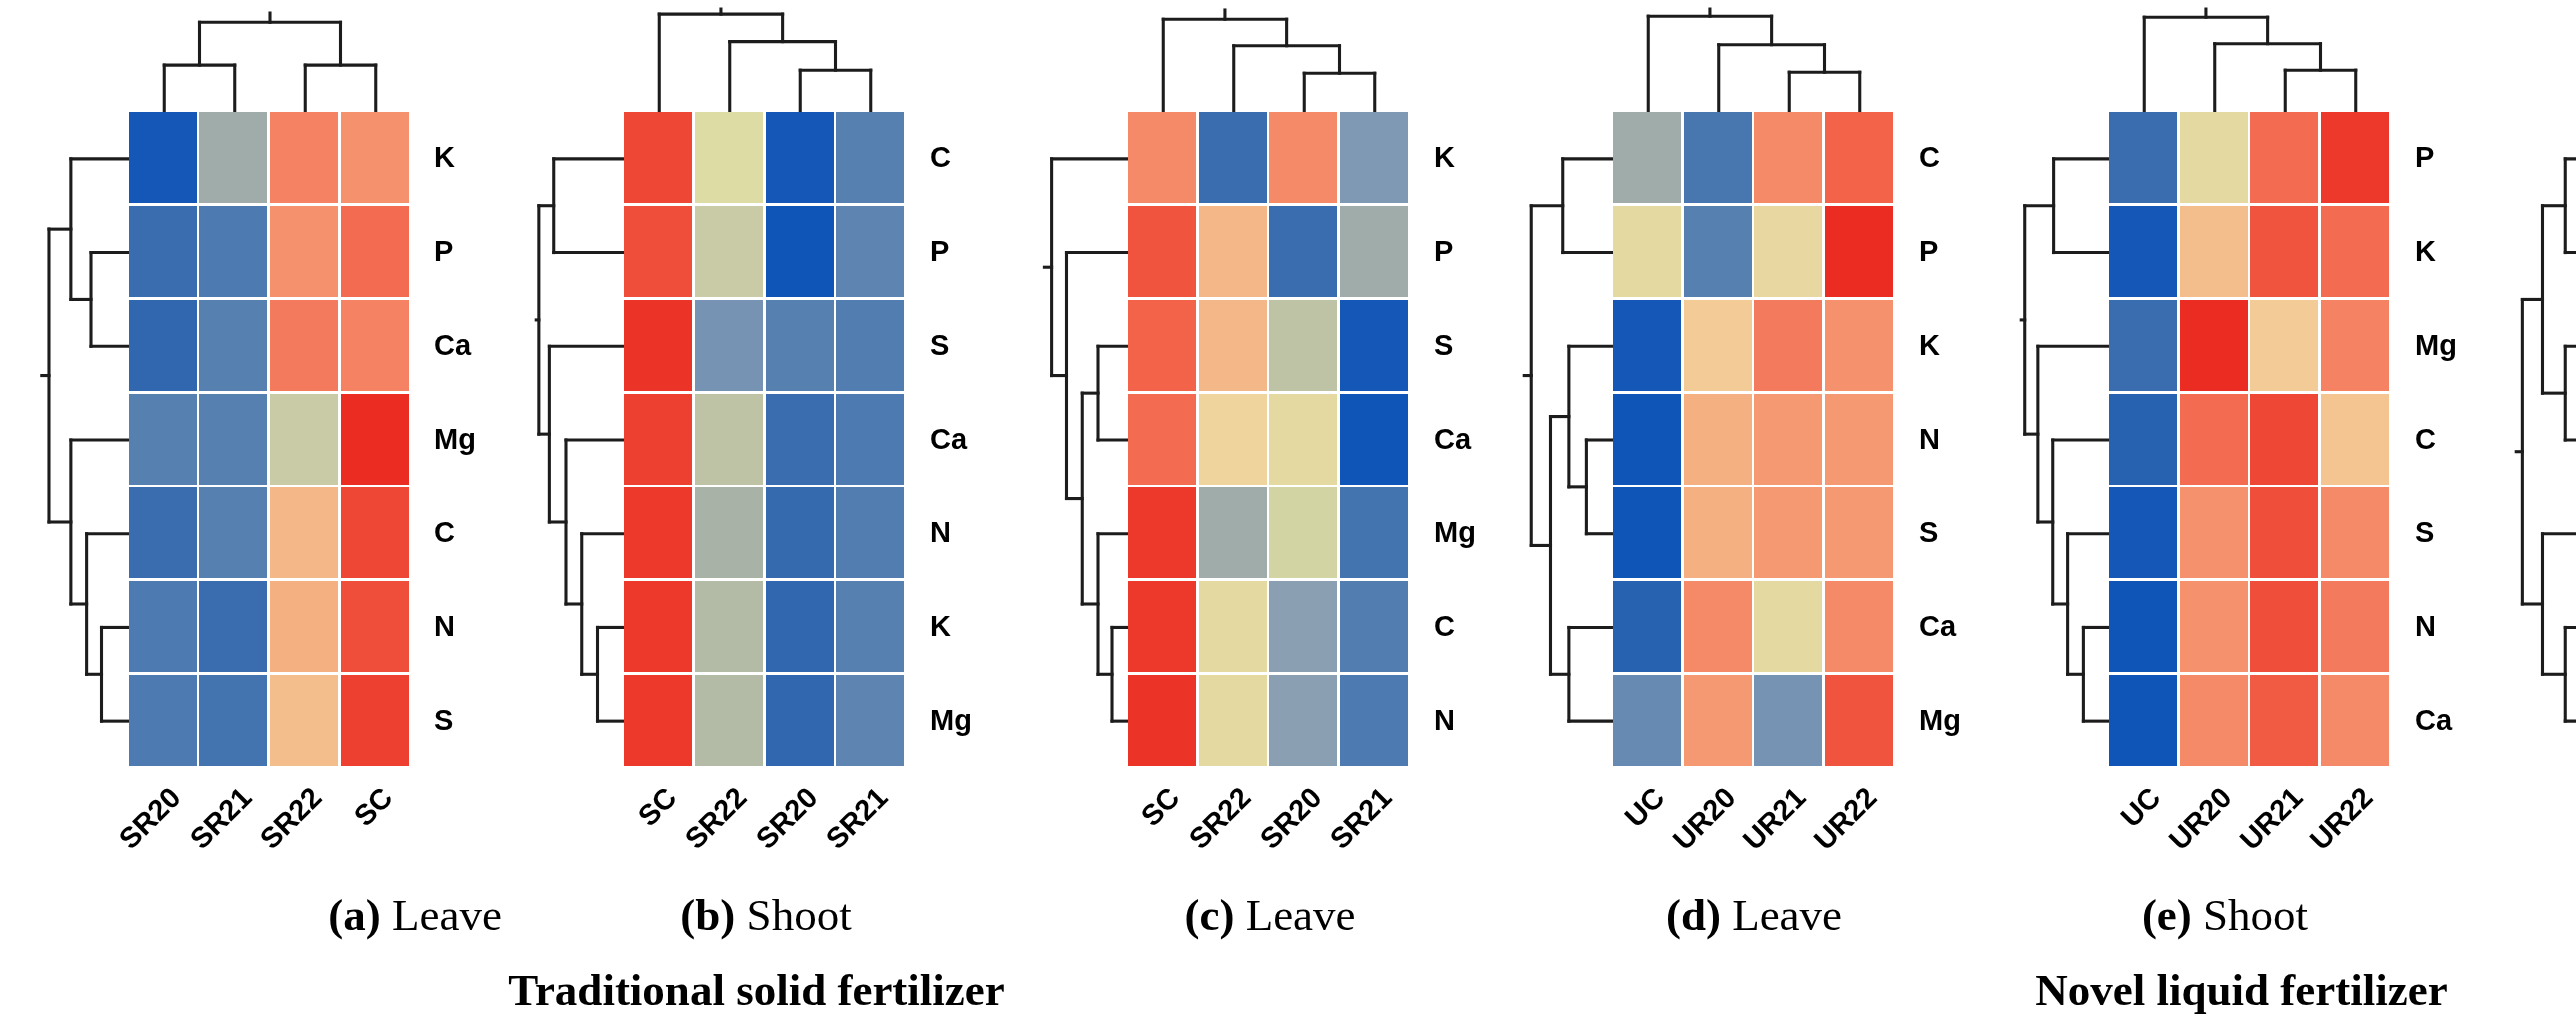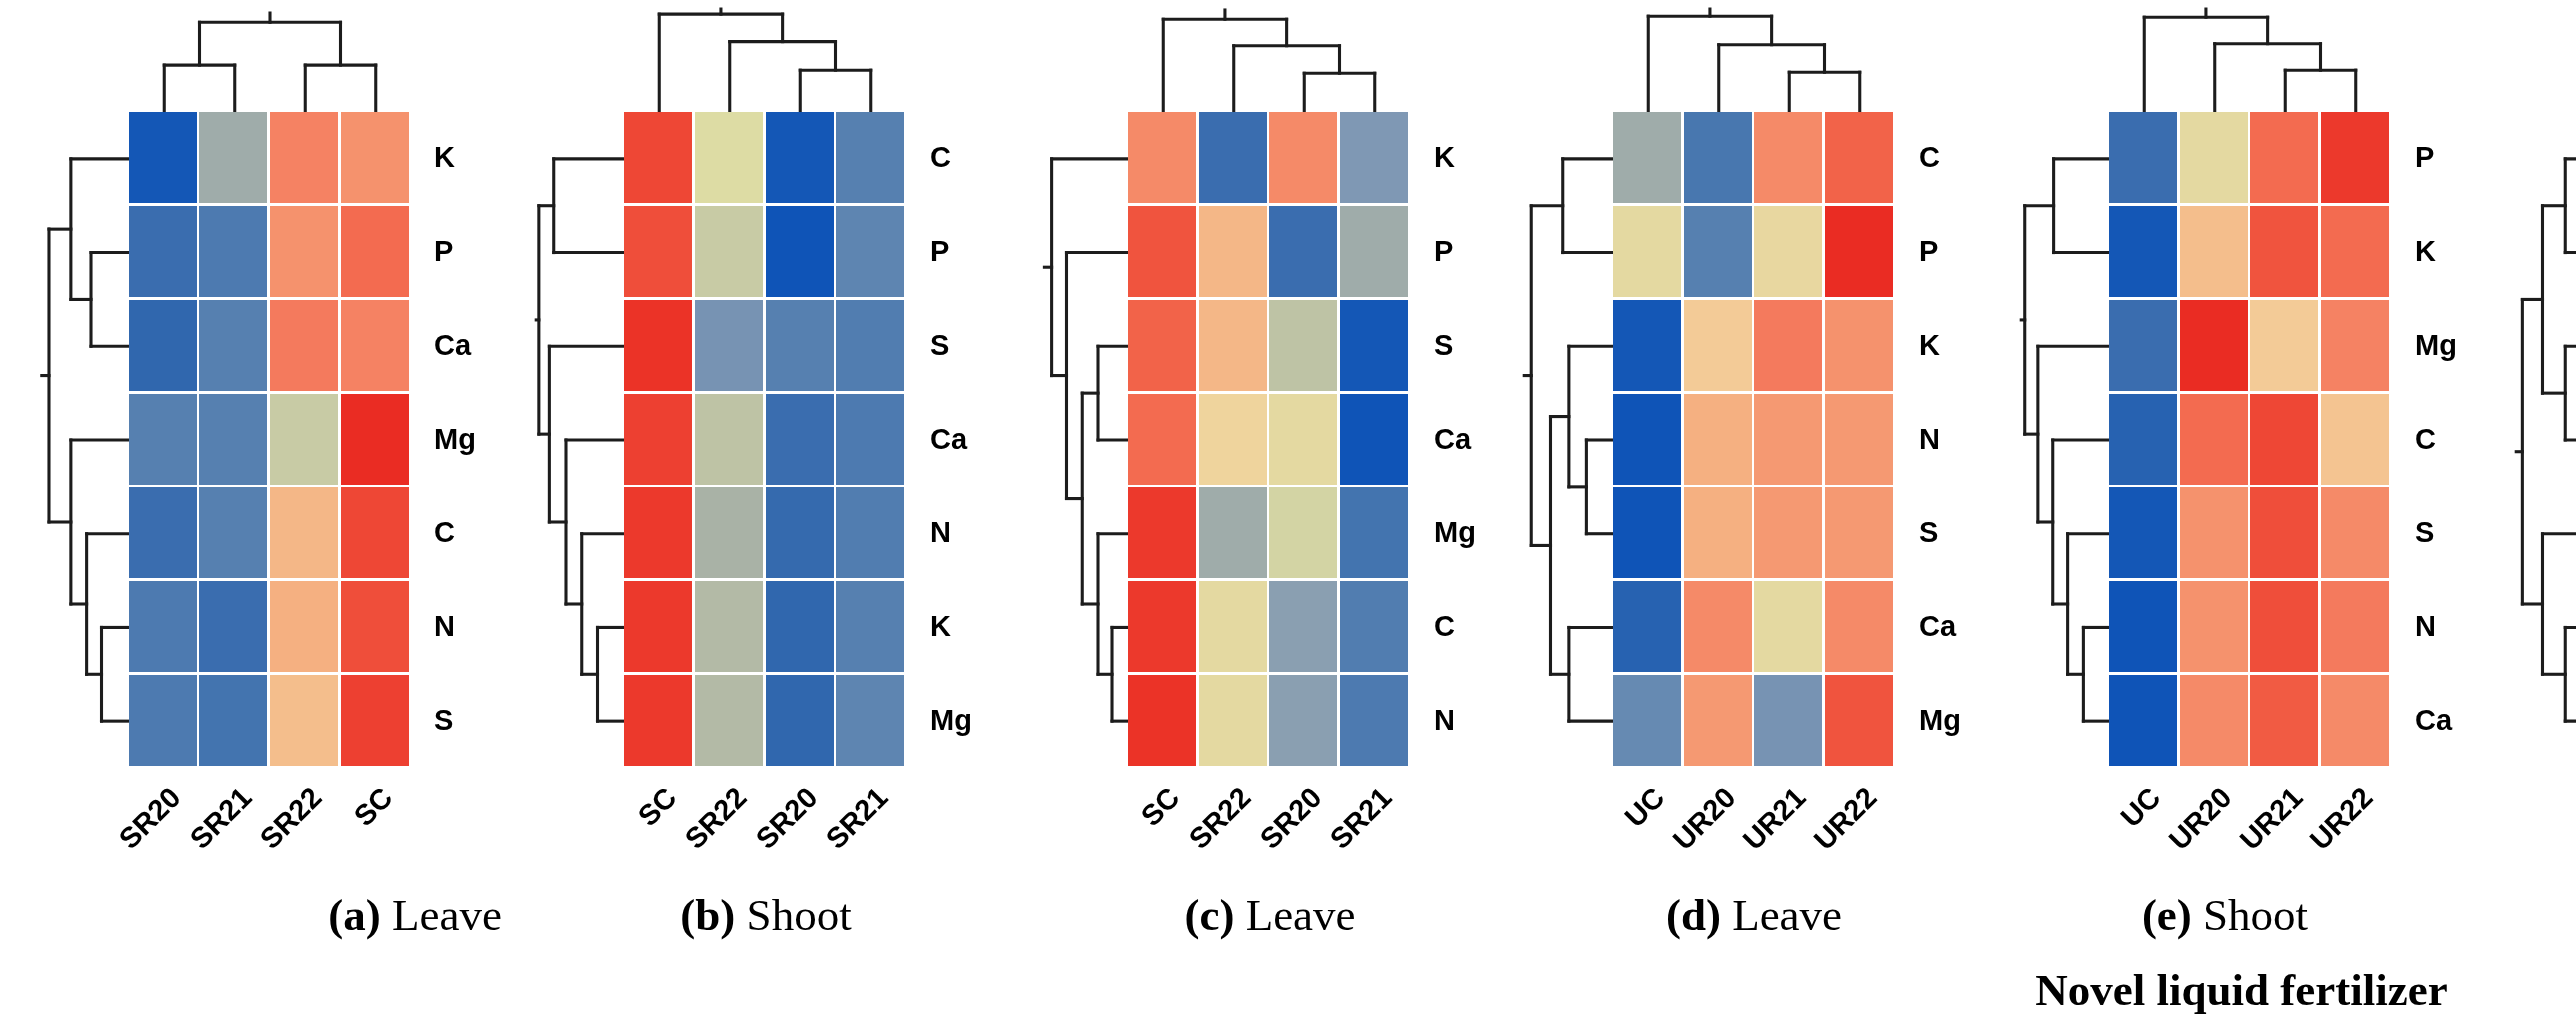--- a/index.html
+++ b/index.html
@@ -407,17 +407,18 @@
         <line x1="51.000000000000014" y1="819" x2="51.000000000000014" y2="1092" stroke="#1c1c1c" stroke-width="6" stroke-linecap="square"></line>
         <line x1="51.000000000000014" y1="364" x2="11.900000000000006" y2="364" stroke="#1c1c1c" stroke-width="6" stroke-linecap="square"></line>
         <line x1="51.000000000000014" y1="955.5" x2="11.900000000000006" y2="955.5" stroke="#1c1c1c" stroke-width="6" stroke-linecap="square"></line>
         <line x1="11.900000000000006" y1="364" x2="11.900000000000006" y2="955.5" stroke="#1c1c1c" stroke-width="6" stroke-linecap="square"></line>
         <line x1="11.900000000000006" y1="659.75" x2="0" y2="659.75" stroke="#1c1c1c" stroke-width="6" stroke-linecap="square"></line>
       </svg>
       <div class="col-label-anchor" style="left: 2465px; top: 781px;">UR20</div>
       <div class="panel-caption" style="left: 2514px; top: 889px;"></div>
     </div>
 
+  <div class="group-label" style="left: 293px; top: 964px;">Traditional solid fertilizer</div>
   <div class="group-label" style="left: 1778px; top: 964px;">Novel liquid fertilizer</div>
 
   <div id="colorbar"></div>
 </div>
 
 
 </body></html>

